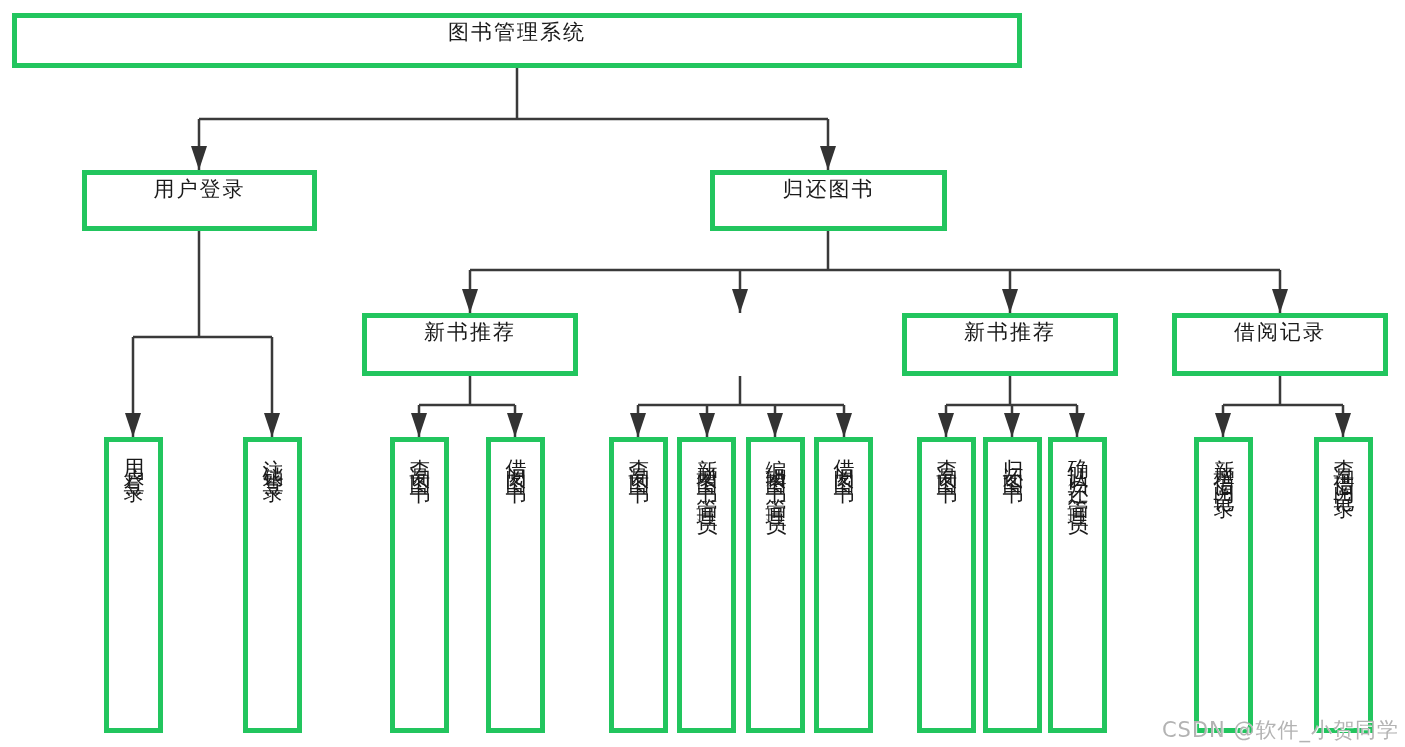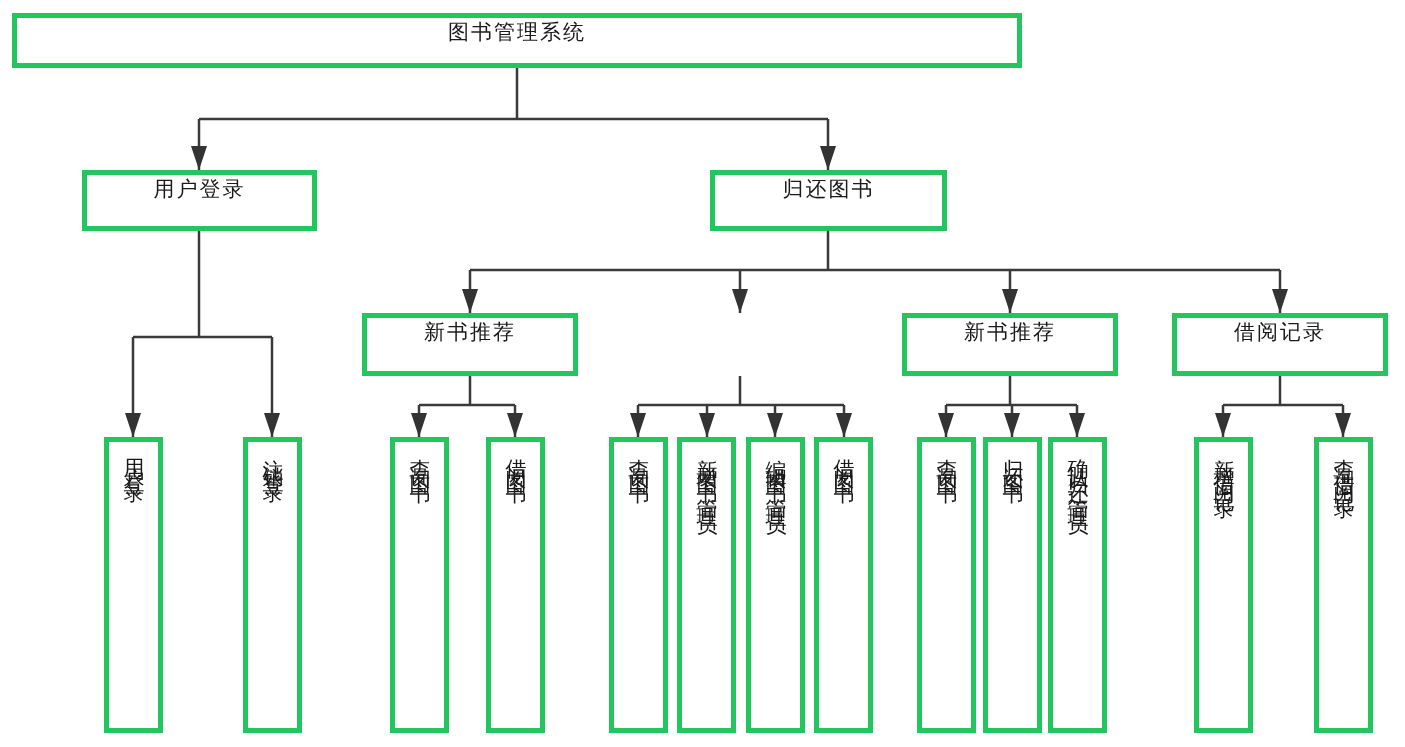--- a/index.html
+++ b/index.html
@@ -163,14 +163,15 @@
     <span class="leaf-label">确认归还（管理员）</span>
   </div>
 
   <div class="node leaf lf12">
     <span class="leaf-label">新增借阅记录</span>
   </div>
   <div class="node leaf lf13">
     <span class="leaf-label">查询借阅记录</span>
   </div>
 
+  <div class="watermark">CSDN @软件_小贺同学</div>
 
 </div>
 
 </body></html>

